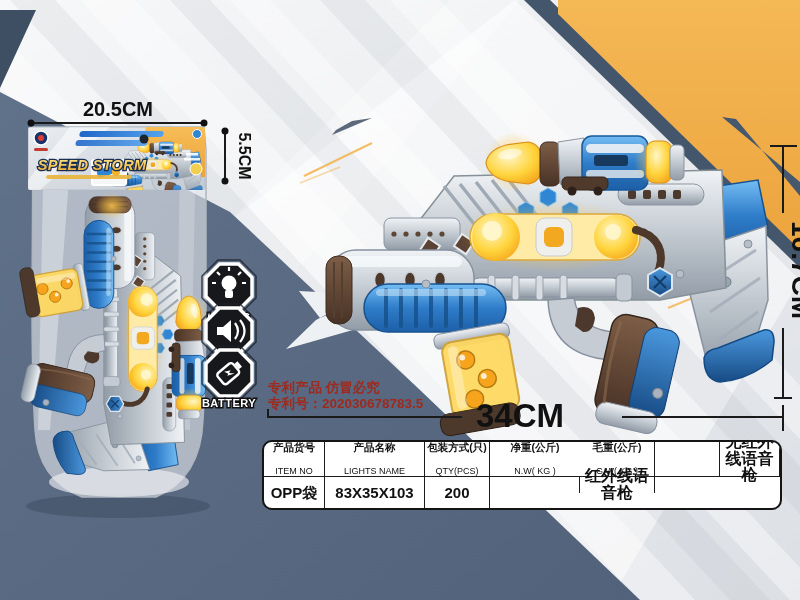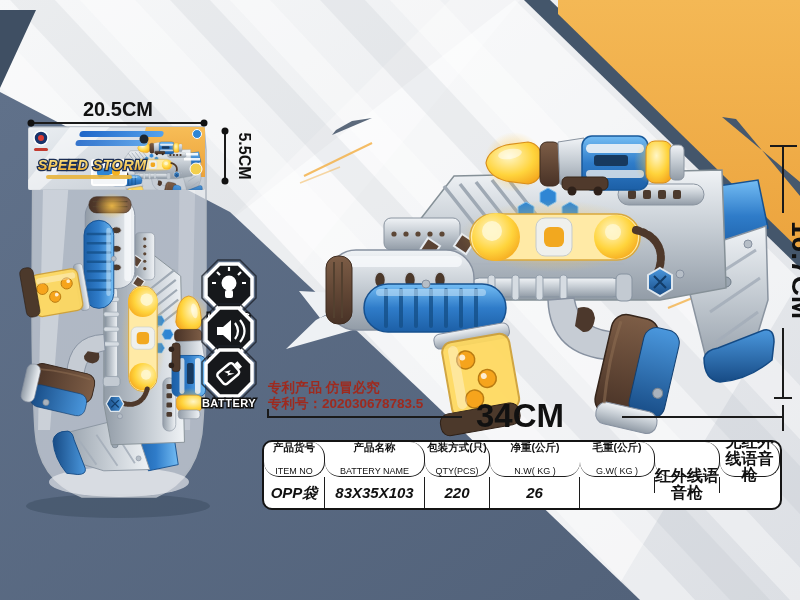--- a/index.html
+++ b/index.html
@@ -7,25 +7,25 @@
           font-family:"Liberation Sans","DejaVu Sans",sans-serif;}
   #bg-svg{position:absolute;left:0;top:0;}
   
   #spec-table{position:absolute;left:262px;top:440px;width:520px;height:70px;
     background:#fff;border:2px solid #141414;border-radius:10px;box-sizing:border-box;
     display:grid;grid-template-columns:61px 100px 65px 90px 75px 65px 1fr;
     grid-template-rows:35px 16px 1fr;overflow:hidden;}
   .cell{display:flex;flex-direction:column;align-items:center;justify-content:center;
     color:#111;line-height:1.05;text-align:center;box-sizing:border-box;}
   .br{border-right:1.5px solid #1c1c1c;}
-  .bb{border-bottom:1.5px solid #1c1c1c;border-radius:15px;}
+  .bb{border-bottom:1.5px solid #1c1c1c;}
   .th .cn{font-size:10.5px;font-weight:bold;}
   .th .en{font-size:9px;margin-top:14px;}
   .val-cn{font-size:16px;font-weight:bold;}
-  .val-big{font-size:15px;font-weight:bold;font-style:italic;}
+  .val-big{font-size:15px;font-weight:bold;}
   .merge{grid-row:2/4;}
 </style>
 </head>
 <body>
 
 <div id="canvas">
 
 <svg id="bg-svg" width="800" height="600" viewBox="0 0 800 600">
   <defs>
     <linearGradient id="bgGrad" x1="0" y1="0" x2="1" y2="1">
@@ -339,39 +339,38 @@
 </svg>
 
 <div id="spec-table">
 
   <div class="cell th br bb">
     <span class="cn">产品货号</span>
     <span class="en">ITEM NO</span>
   </div>
   <div class="cell th br bb">
     <span class="cn">产品名称</span>
-    <span class="en">BATTERY NAME</span>
+    <span class="en">LIGHTS NAME</span>
   </div>
   <div class="cell th br bb">
     <span class="cn">包装方式(只)</span>
     <span class="en">QTY(PCS)</span>
   </div>
   <div class="cell th bb">
     <span class="cn">净重(公斤)</span>
     <span class="en">N.W( KG )</span>
   </div>
   <div class="cell th br bb">
     <span class="cn">毛重(公斤)</span>
     <span class="en">G.W( KG )</span>
   </div>
 
   <div class="cell br bb"></div>
   <div class="cell br bb val-cn">无红外线语音枪</div>
   <div class="cell br merge val-big">OPP袋</div>
   <div class="cell br merge val-big">83X35X103</div>
-  <div class="cell br merge val-big">220</div>
-  <div class="cell br merge val-big">26</div>
+  <div class="cell br merge val-big">200</div>
 
   <div class="cell br"></div>
   <div class="cell br val-cn">红外线语音枪</div>
 </div>
 
 </div>
 
 </body></html>

